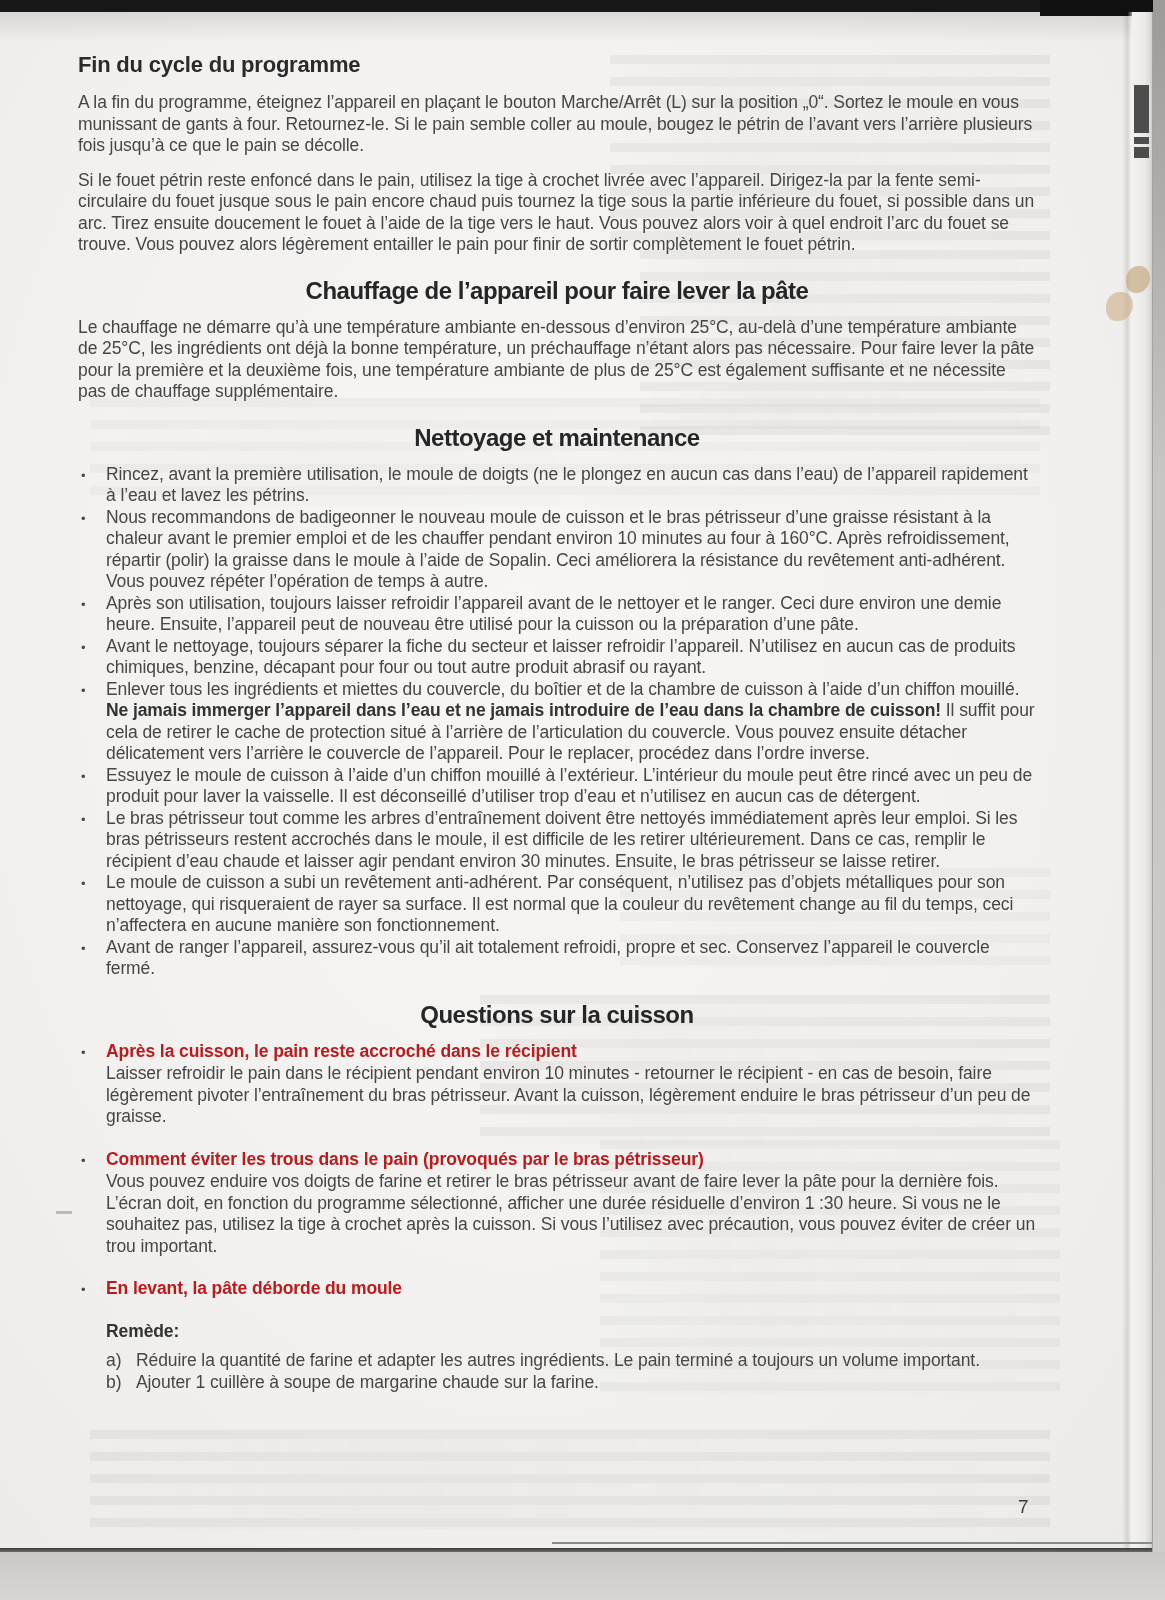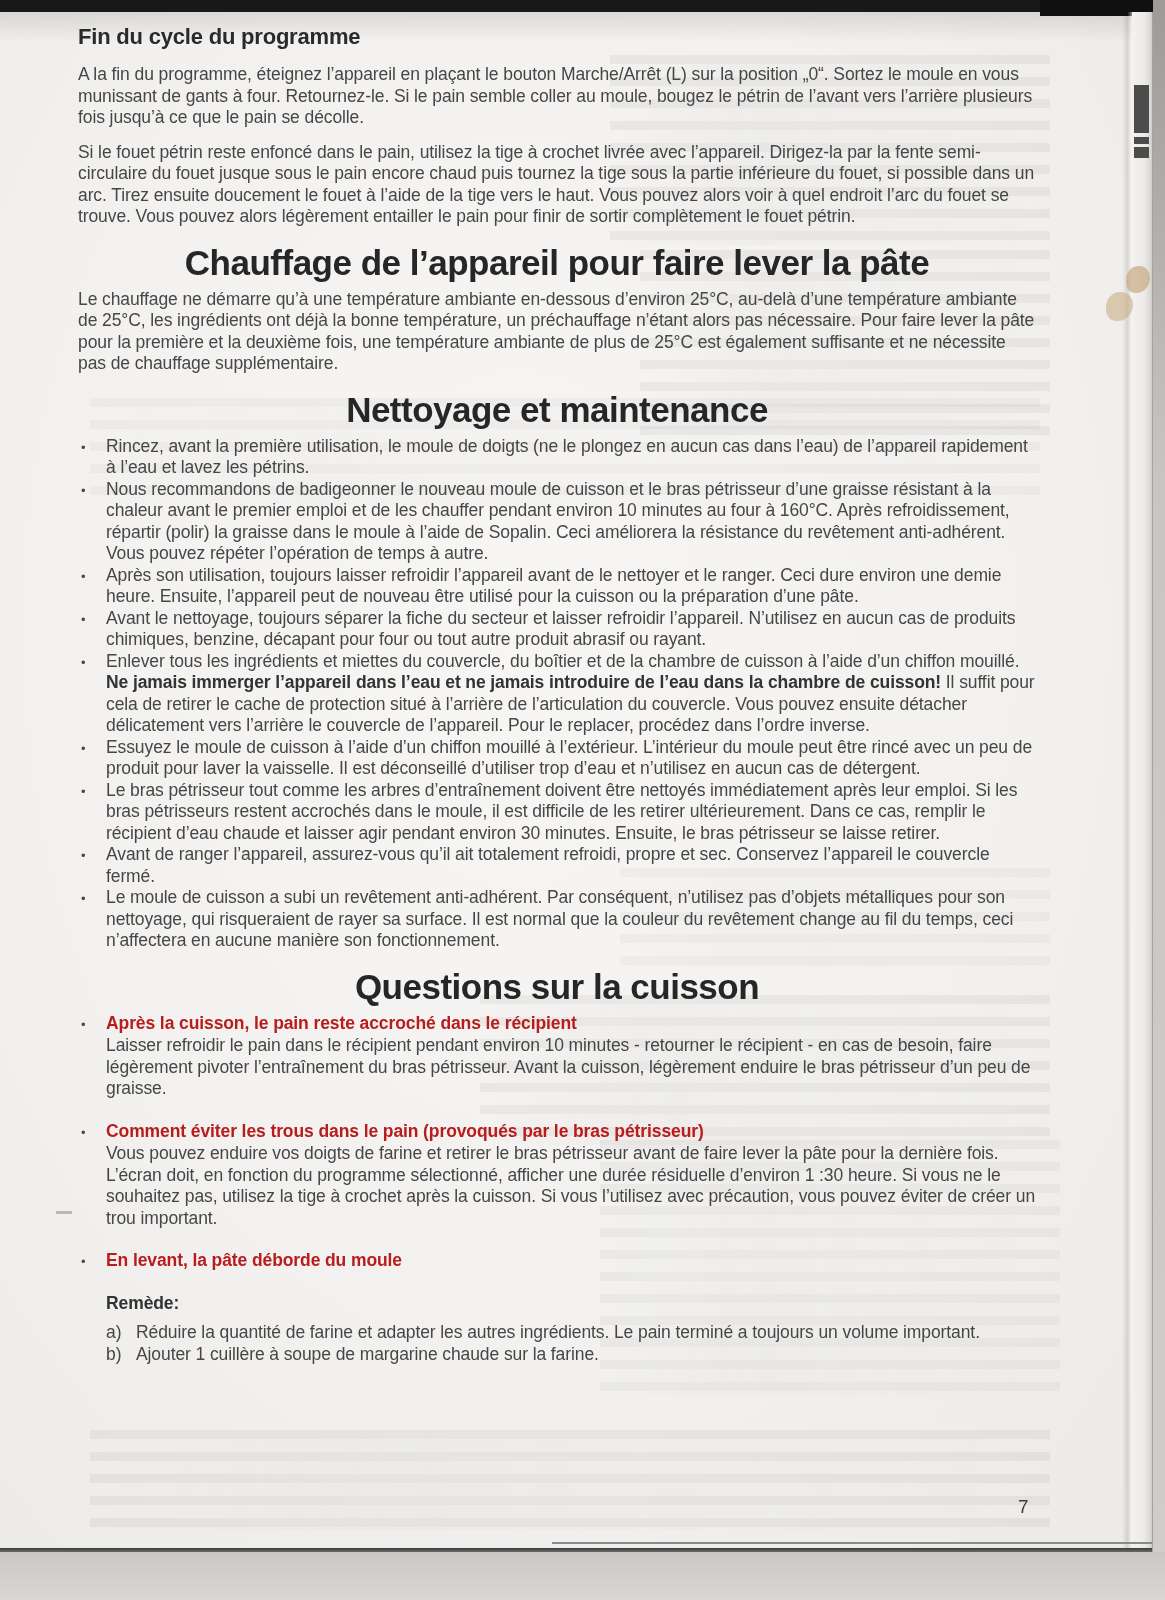--- a/index.html
+++ b/index.html
@@ -47,25 +47,25 @@
   }
   .g1{left:610px;top:55px;width:440px;height:190px;}
   .g2{left:640px;top:250px;width:410px;height:185px;}
   .g3{left:90px;top:398px;width:950px;height:108px;opacity:0.05;}
   .g4{left:480px;top:995px;width:570px;height:150px;}
   .g5{left:600px;top:1140px;width:460px;height:255px;opacity:0.06;}
   .g6{left:90px;top:1430px;width:960px;height:100px;}
   .g7{left:620px;top:868px;width:430px;height:100px;opacity:0.05;}
   
   .content{
-    position:absolute;left:78px;top:24px;width:958px;
+    position:absolute;left:78px;top:52px;width:958px;
     color:#464646;font-size:17.5px;line-height:21.5px;letter-spacing:-0.1px;
   }
   h1{font-size:22px;line-height:26px;color:#2a2a2a;margin:0 0 14px 0;letter-spacing:-0.2px;}
-  h2{font-size:35px;line-height:33px;color:#262626;text-align:center;margin:18px 0 10px 0;letter-spacing:-0.5px;}
+  h2{font-size:24px;line-height:33px;color:#262626;text-align:center;margin:18px 0 10px 0;letter-spacing:-0.5px;}
   p{margin:0 0 13px 0;}
   ul{list-style:none;margin:2px 0 0 0;padding:0;}
   ul li{position:relative;padding-left:28px;margin:0;}
   ul li::before{content:"\2022";position:absolute;left:3px;top:1px;font-size:13px;color:#4a4a4a;}
   b{color:#333;font-weight:bold;}
   .q-item{position:relative;padding-left:28px;margin:0 0 21px 0;}
   .q-item .q-bullet{position:absolute;left:3px;top:1px;font-size:13px;color:#4a4a4a;}
   .q-title{font-weight:bold;color:#b91c1c;margin-bottom:1px;}
   .remedy{padding-left:28px;margin-top:13px;}
   .remedy-label{font-weight:bold;color:#333;margin-bottom:8px;}
@@ -112,22 +112,22 @@
 
   <h2>Nettoyage et maintenance</h2>
   <ul>
     <li><span>Rincez, avant la première utilisation, le moule de doigts (ne le plongez en aucun cas dans l’eau) de l’appareil rapidement à l’eau et lavez les pétrins.</span></li>
     <li><span>Nous recommandons de badigeonner le nouveau moule de cuisson et le bras pétrisseur d’une graisse résistant à la chaleur avant le premier emploi et de les chauffer pendant environ 10 minutes au four à 160°C. Après refroidissement, répartir (polir) la graisse dans le moule à l’aide de Sopalin. Ceci améliorera la résistance du revêtement anti-adhérent. Vous pouvez répéter l’opération de temps à autre.</span></li>
     <li><span>Après son utilisation, toujours laisser refroidir l’appareil avant de le nettoyer et le ranger. Ceci dure environ une demie heure. Ensuite, l’appareil peut de nouveau être utilisé pour la cuisson ou la préparation d’une pâte.</span></li>
     <li><span>Avant le nettoyage, toujours séparer la fiche du secteur et laisser refroidir l’appareil. N’utilisez en aucun cas de produits chimiques, benzine, décapant pour four ou tout autre produit abrasif ou rayant.</span></li>
     <li><span>Enlever tous les ingrédients et miettes du couvercle, du boîtier et de la chambre de cuisson à l’aide d’un chiffon mouillé. </span><b>Ne jamais immerger l’appareil dans l’eau et ne jamais introduire de l’eau dans la chambre de cuisson!</b><span> Il suffit pour cela de retirer le cache de protection situé à l’arrière de l’articulation du couvercle. Vous pouvez ensuite détacher délicatement vers l’arrière le couvercle de l’appareil. Pour le replacer, procédez dans l’ordre inverse.</span></li>
     <li><span>Essuyez le moule de cuisson à l’aide d’un chiffon mouillé à l’extérieur. L’intérieur du moule peut être rincé avec un peu de produit pour laver la vaisselle. Il est déconseillé d’utiliser trop d’eau et n’utilisez en aucun cas de détergent.</span></li>
     <li><span>Le bras pétrisseur tout comme les arbres d’entraînement doivent être nettoyés immédiatement après leur emploi. Si les bras pétrisseurs restent accrochés dans le moule, il est difficile de les retirer ultérieurement. Dans ce cas, remplir le récipient d’eau chaude et laisser agir pendant environ 30 minutes. Ensuite, le bras pétrisseur se laisse retirer.</span></li>
+    <li><span>Le moule de cuisson a subi un revêtement anti-adhérent. Par conséquent, n’utilisez pas d’objets métalliques pour son nettoyage, qui risqueraient de rayer sa surface. Il est normal que la couleur du revêtement change au fil du temps, ceci n’affectera en aucune manière son fonctionnement.</span></li>
     <li><span>Avant de ranger l’appareil, assurez-vous qu’il ait totalement refroidi, propre et sec. Conservez l’appareil le couvercle fermé.</span></li>
-    <li><span>Le moule de cuisson a subi un revêtement anti-adhérent. Par conséquent, n’utilisez pas d’objets métalliques pour son nettoyage, qui risqueraient de rayer sa surface. Il est normal que la couleur du revêtement change au fil du temps, ceci n’affectera en aucune manière son fonctionnement.</span></li>
   </ul>
 
   <h2>Questions sur la cuisson</h2>
 
   <div class="q-item">
     <span class="q-bullet">•</span>
     <div class="q-title">Après la cuisson, le pain reste accroché dans le récipient</div>
     <div class="q-body">Laisser refroidir le pain dans le récipient pendant environ 10 minutes - retourner le récipient - en cas de besoin, faire légèrement pivoter l’entraînement du bras pétrisseur. Avant la cuisson, légèrement enduire le bras pétrisseur d’un peu de graisse.</div>
   </div>
 

